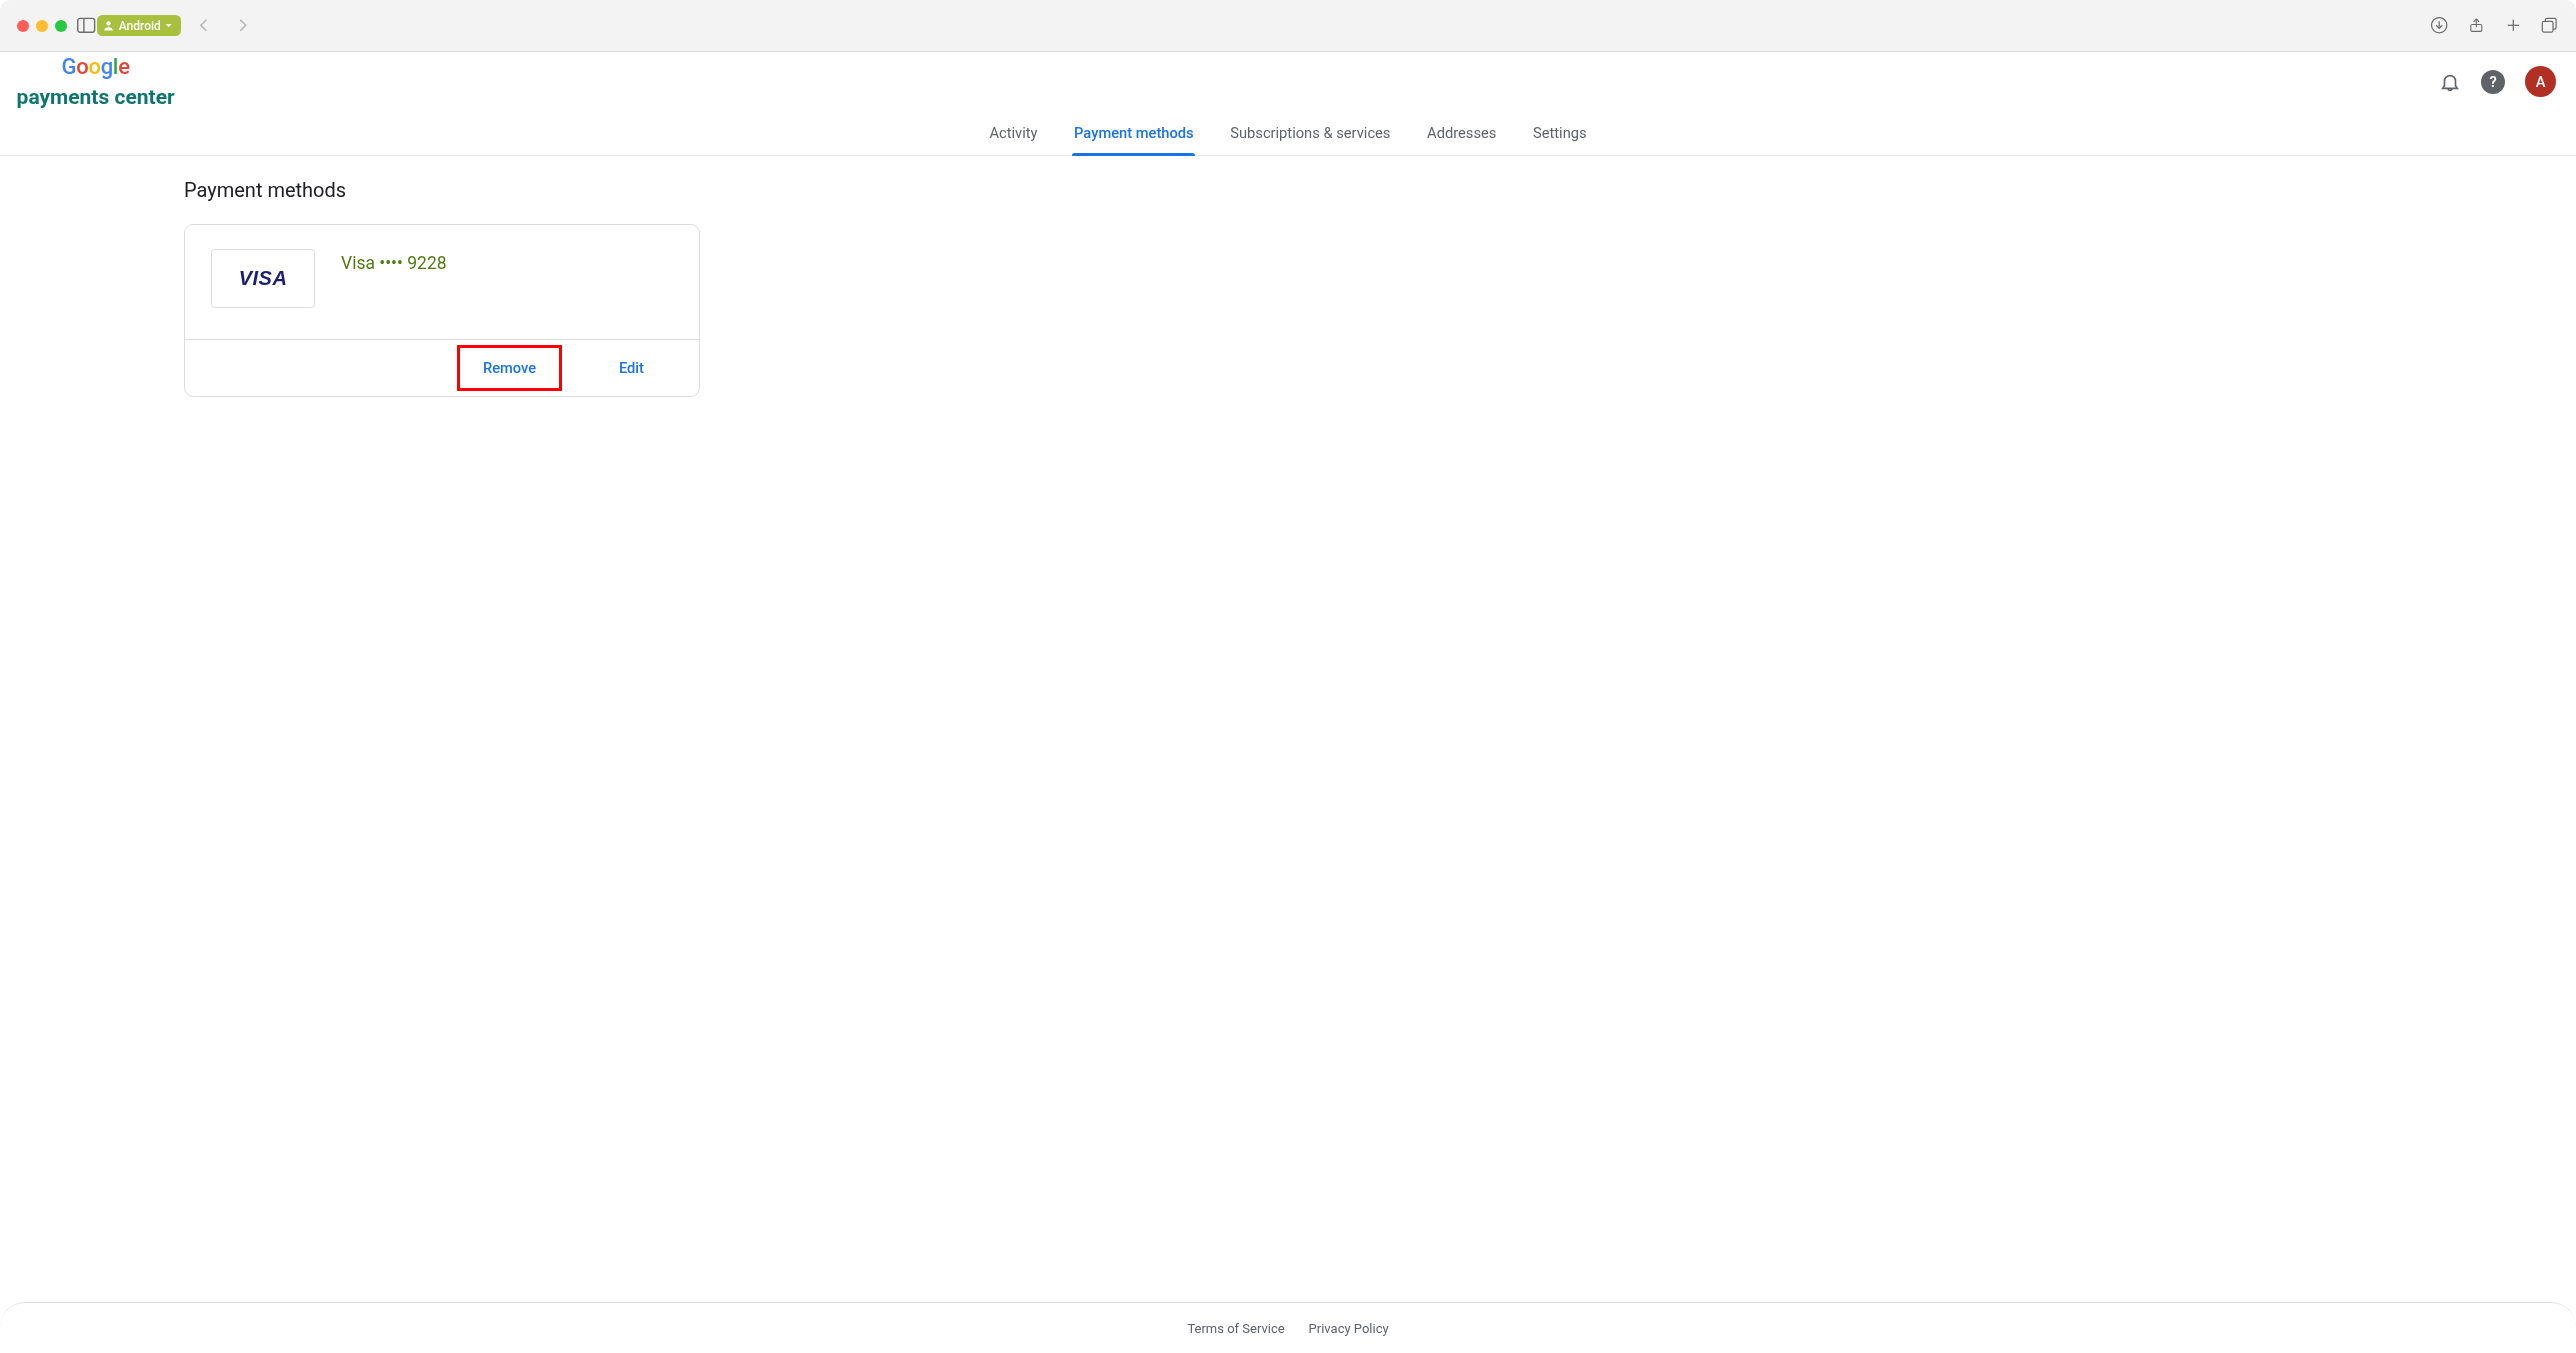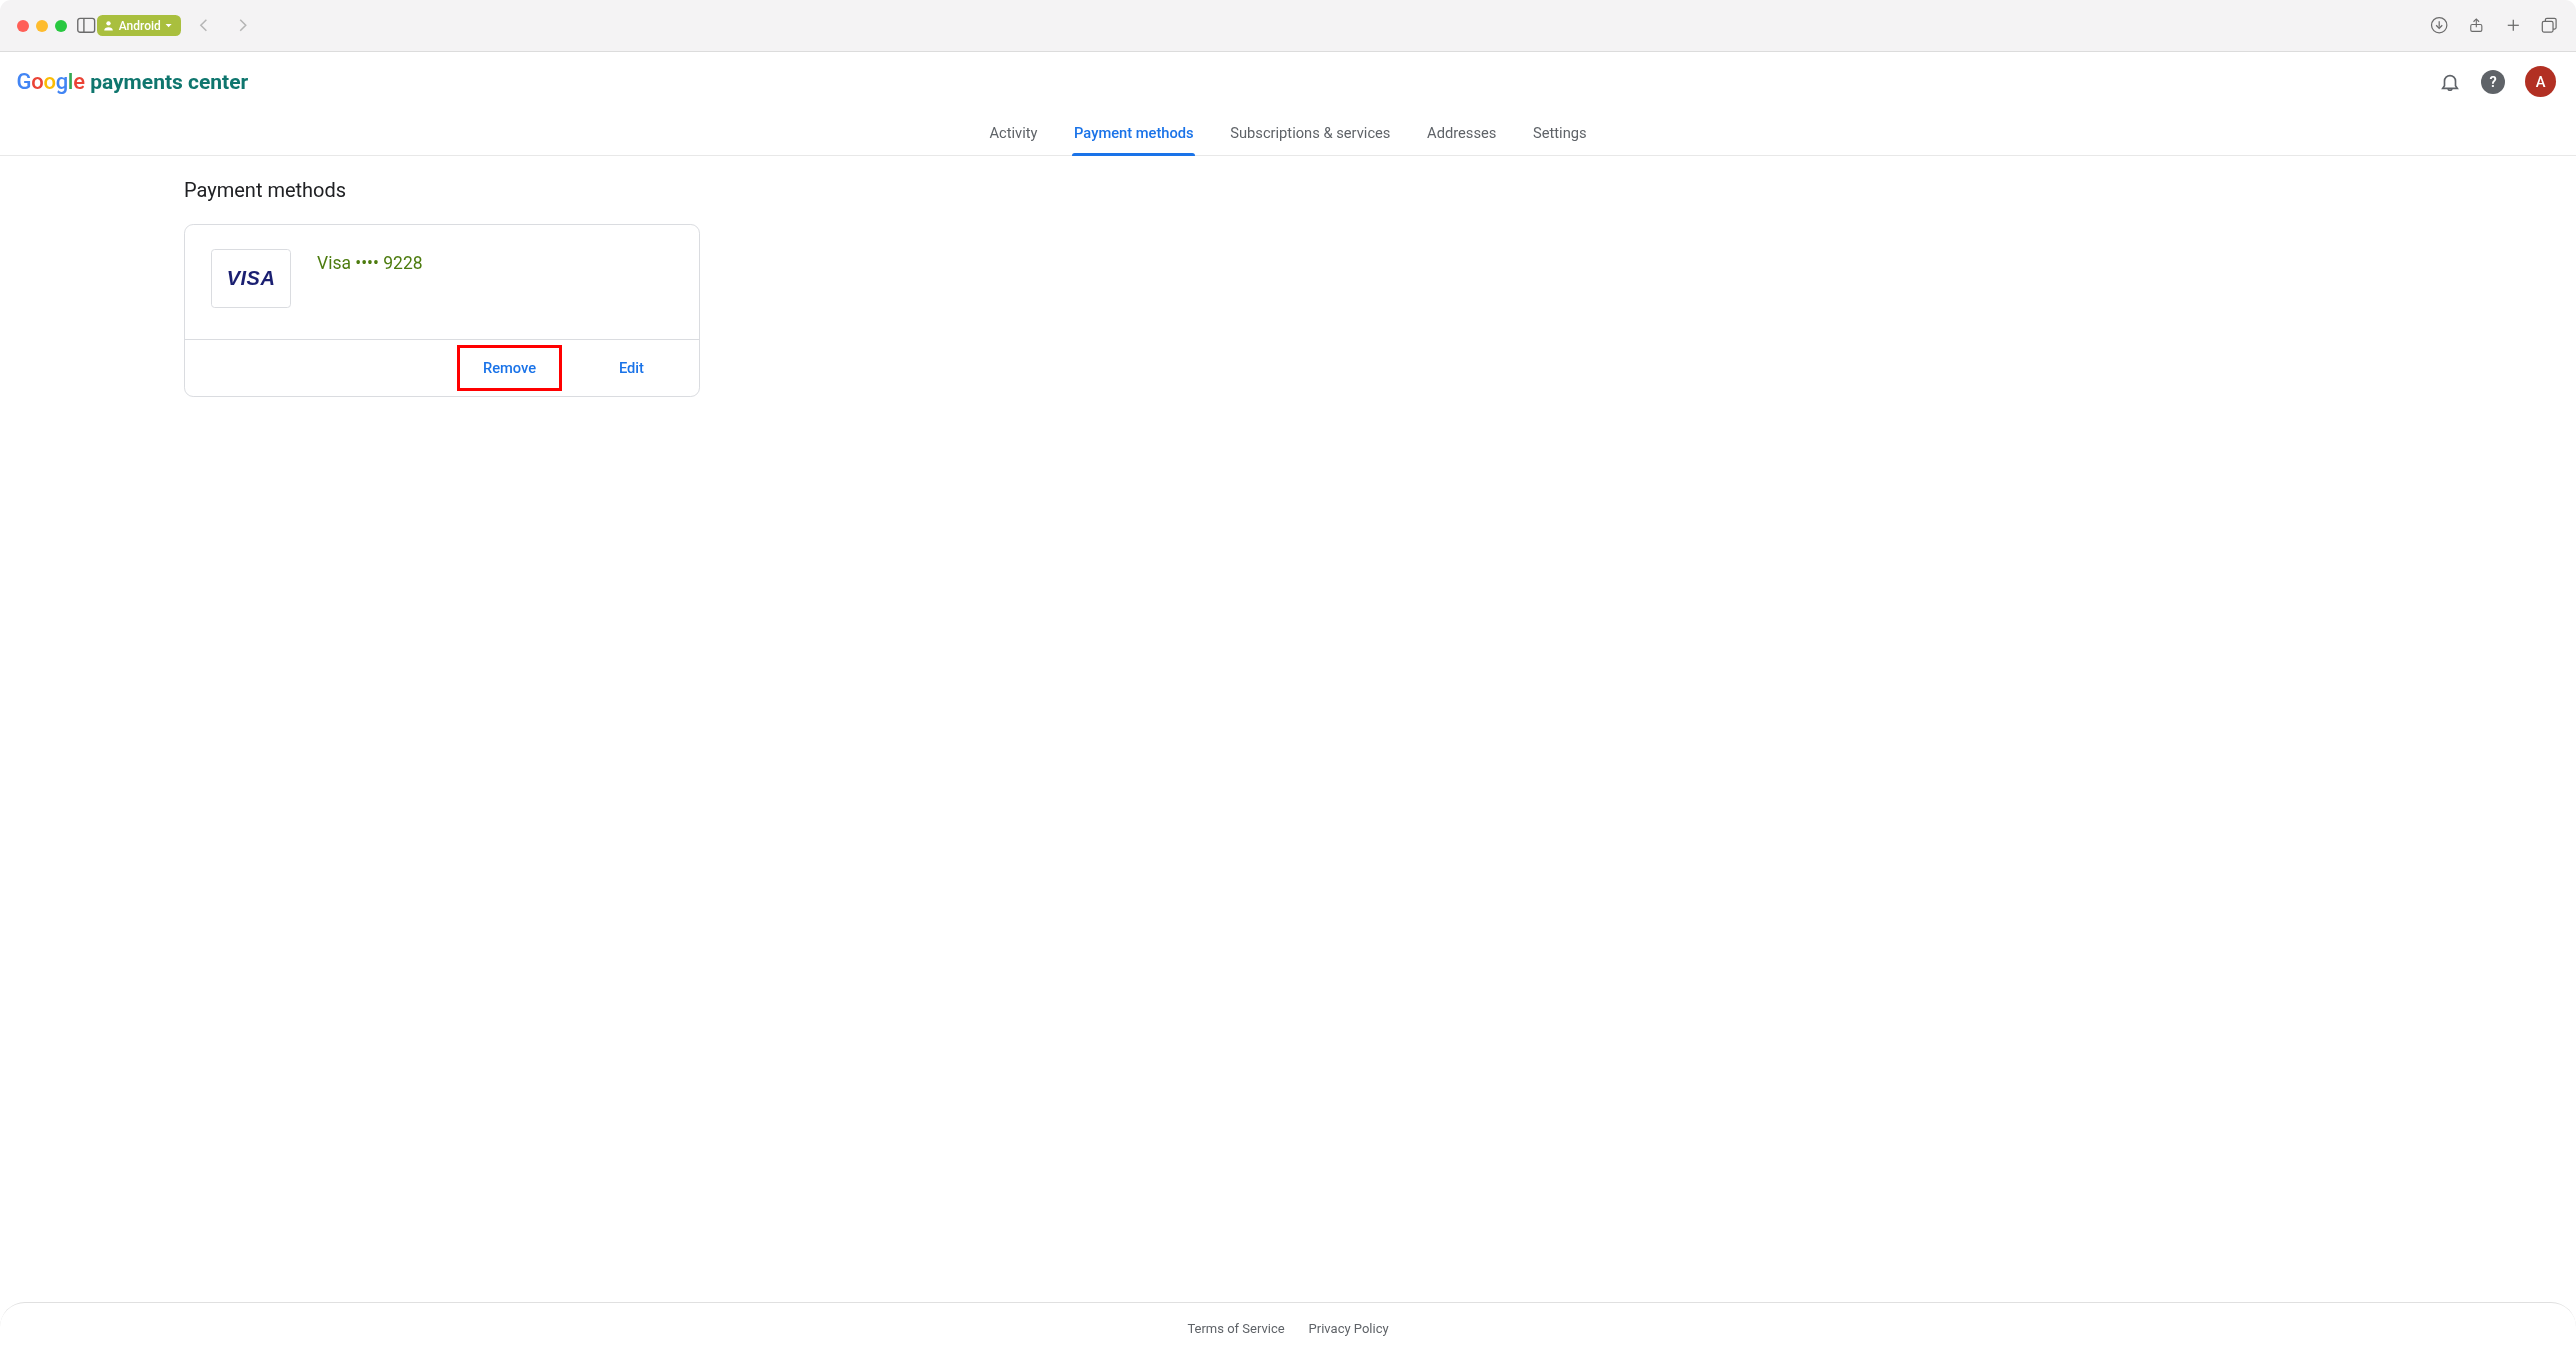--- a/index.html
+++ b/index.html
@@ -56,21 +56,21 @@
   .chrome-right { display: flex; gap: 16.6px; margin-left: auto; }
 
   
   .g-header {
     height: 59px;
     display: flex;
     align-items: center;
     padding: 0 20px 0 16.6px;
     border-bottom: none;
   }
-  .g-logo { display: flex; align-items: center; gap: 5.5px; }
+  .g-logo { display: flex; align-items: center; gap: 5.5px; flex-direction: column; }
   .g-logo-text { font-size: 22px; font-weight: 500; letter-spacing: -0.3px; }
   .g-logo-text .g1 { color: #4285F4; }
   .g-logo-text .g2 { color: #EA4335; }
   .g-logo-text .g3 { color: #FBBC05; }
   .g-logo-text .g4 { color: #4285F4; }
   .g-logo-text .g5 { color: #34A853; }
   .g-logo-text .g6 { color: #EA4335; }
   .g-prod { font-size: 21px; color: #0f766e; font-weight: 700; }
   .g-header-right { margin-left: auto; display: flex; align-items: center; gap: 20px; }
   .g-icon { width: 22px; height: 22px; color: #5f6368; }
@@ -110,21 +110,21 @@
   .main { padding: 22px 0 0 0; display: flex; justify-content: flex-start; }
   .main-inner { margin-left: 184px; width: 516px; }
   .page-title { font-size: 20px; color: #202124; font-weight: 400; margin-bottom: 22px; }
   .card {
     border: 0.9px solid #dadce0;
     border-radius: 9.2px;
     overflow: hidden;
   }
   .card-body { padding: 24px 26px 31px 26px; display: flex; gap: 26px; align-items: flex-start; }
   .visa-box {
-    width: 80px; height: 59px;
+    width: 104px; height: 59px;
     border: 0.9px solid #dadce0;
     border-radius: 3.7px;
     display: flex; align-items: center; justify-content: center;
   }
   .visa-text { font-family: Arial, sans-serif; font-style: italic; font-weight: 800; color: #1a1f71; font-size: 20px; letter-spacing: 0.5px; }
   .card-label { font-size: 17.5px; color: #4d7c0f; padding-top: 3.7px; }
   .card-actions {
     border-top: 0.9px solid #dadce0;
     height: 57px;
     display: flex;

